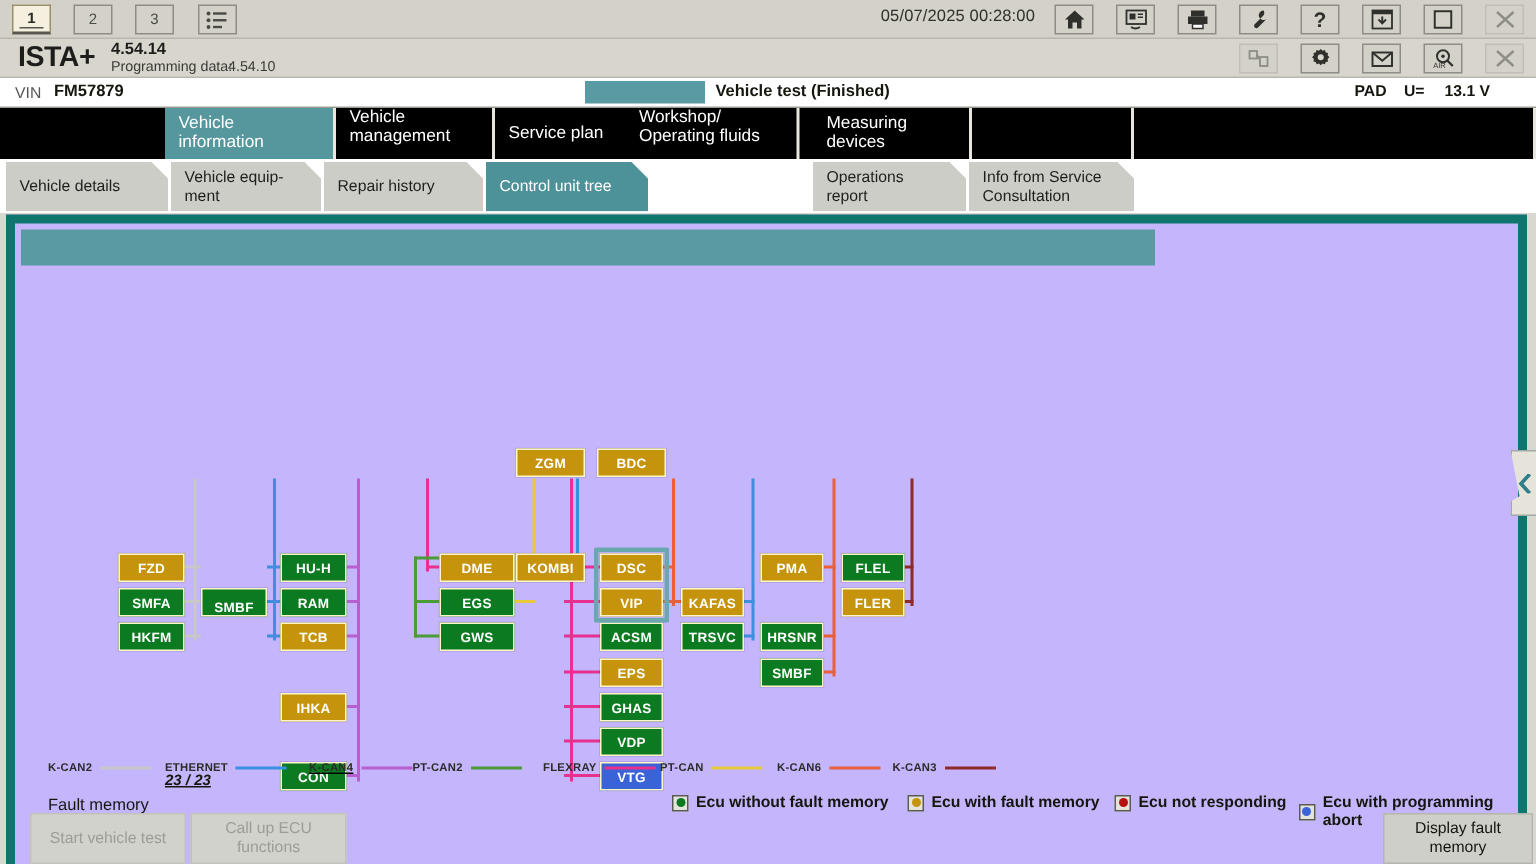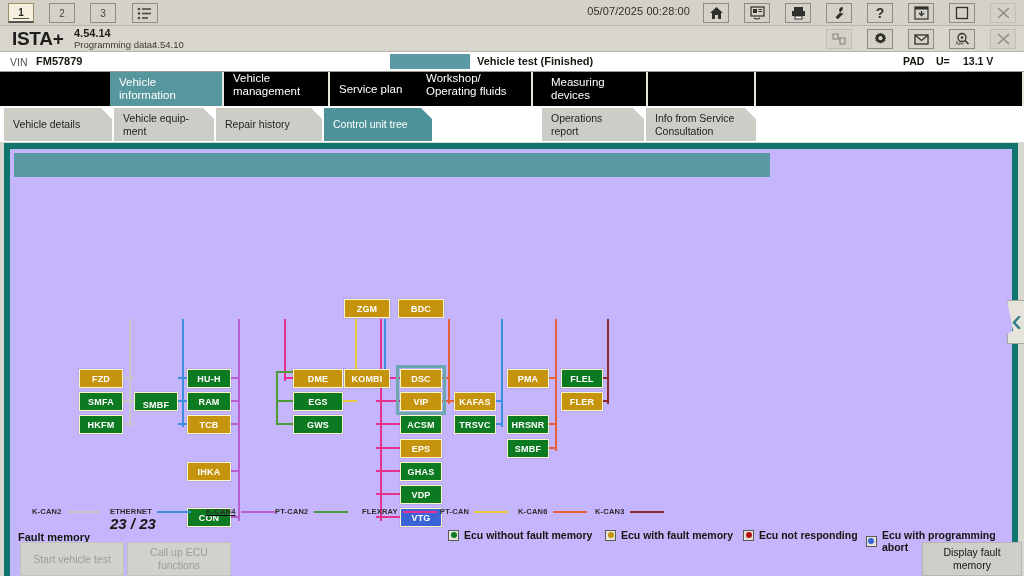--- a/index.html
+++ b/index.html
@@ -152,22 +152,22 @@
 
   .wire { position:absolute; }
 
   
   #bus-legend { position:absolute; left:0; top:358px; width:1012px; height:20px; }
   .bus-item { position:absolute; top:0; display:flex; align-items:center; }
   .bus-item .lbl { font-size:7.5px; font-weight:bold; color:#2b2b28; letter-spacing:.2px; }
   .bus-item .ln  { width:34px; height:2px; margin-left:5px; }
 
   
-  #fault-label { position:absolute; left:8px; top:382px; font-size:11px; font-weight:bold; color:#16160f; }
-  #fault-count { position:absolute; left:100px; top:366px; font-size:15px; font-weight:bold; font-style:italic; color:#16160f; }
+  #fault-label { position:absolute; left:22px; top:382px; font-size:11px; font-weight:normal; color:#16160f; }
+  #fault-count { position:absolute; left:100px; top:366px; font-size:10px; font-weight:bold; font-style:italic; color:#16160f;text-decoration:underline; }
 
   #status-legend { position:absolute; left:438px; top:380px; width:575px; height:16px; }
   .st-item { position:absolute; top:0; display:flex; align-items:center; }
   .st-item .sw {
     width:11px; height:11px; border:1px solid #5a5a55; background:#e4e3dc;
     display:flex; align-items:center; justify-content:center;
   }
   .st-item .dot { width:6px; height:6px; border-radius:50%; }
   .st-item .txt { font-size:10.5px; font-weight:bold; color:#16160f; margin-left:5px; }
 

